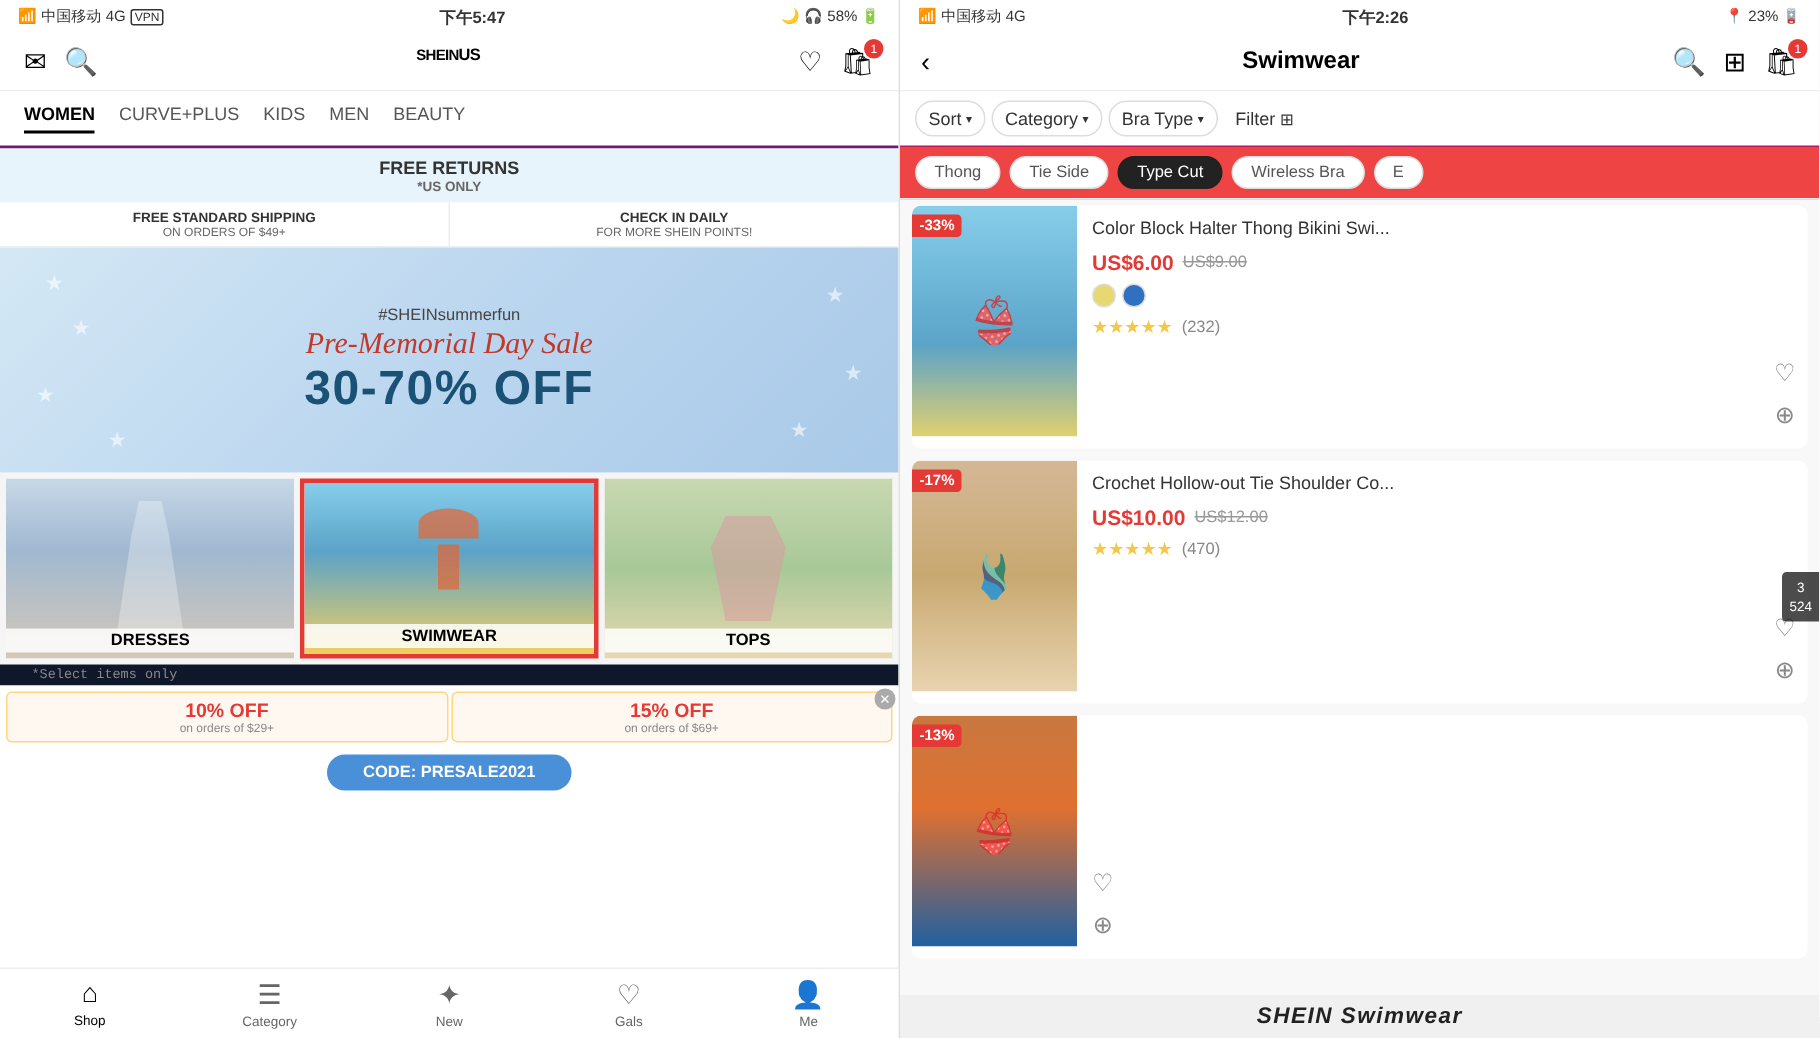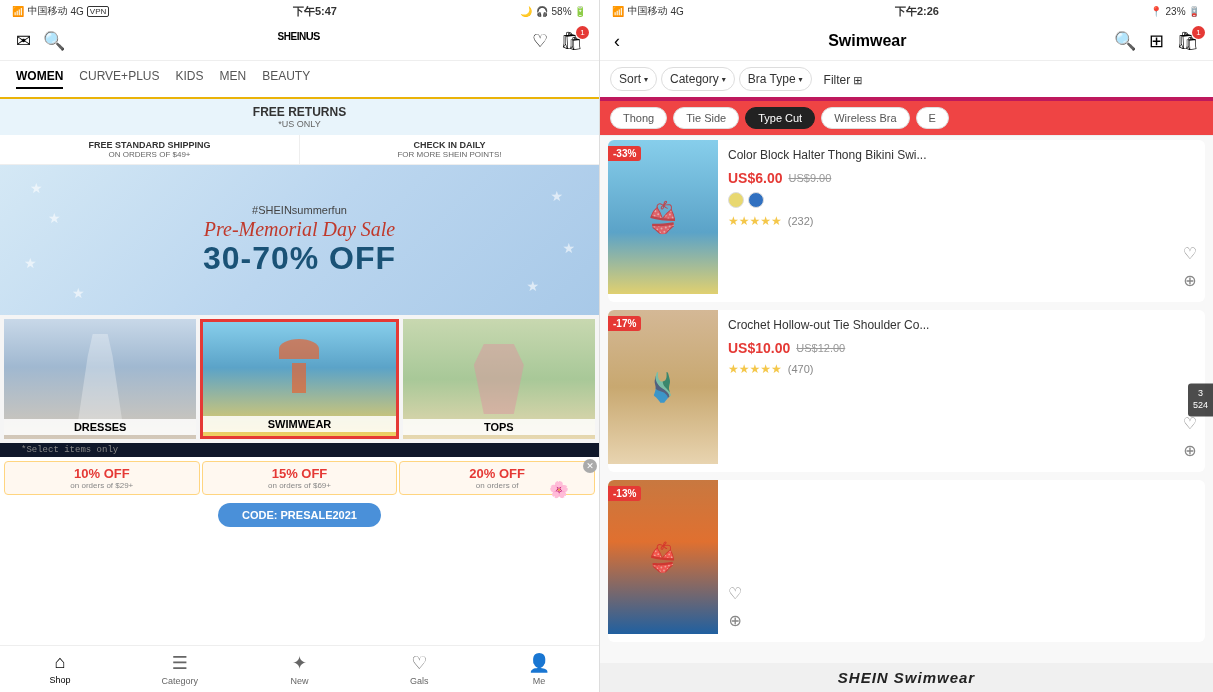--- a/index.html
+++ b/index.html
@@ -76,21 +76,21 @@
       display: flex;
       align-items: center;
       justify-content: center;
     }
 
     
     .category-nav {
       display: flex;
       gap: 16px;
       padding: 8px 16px;
-      border-bottom: 2px solid #eab308;
+      border-bottom: 2px solid #701a75;
       background: #fff;
     }
     .category-nav a {
       font-size: 12px;
       font-weight: 500;
       color: #555;
       text-decoration: none;
       padding-bottom: 4px;
     }
     .category-nav a.active {
@@ -101,21 +101,21 @@
 
     
     .free-returns {
       background: #e8f4fb;
       text-align: center;
       padding: 6px;
       font-size: 12px;
       font-weight: 700;
       color: #333;
     }
-    .free-returns .subtitle { font-size: 9px; color: #666; font-weight: 400; }
+    .free-returns .subtitle { font-size: 9px; color: #666; font-weight: 700; }
 
     
     .shipping-info {
       display: flex;
       background: #fff;
       border-bottom: 1px solid #eee;
     }
     .shipping-info .shipping-item {
       flex: 1;
       text-align: center;
@@ -298,24 +298,24 @@
       border-bottom: 1px solid #eee;
     }
     .right-navbar .back-btn { font-size: 18px; cursor: pointer; }
     .right-navbar .page-title { font-size: 16px; font-weight: 600; }
     .right-navbar .right-icons { display: flex; gap: 12px; align-items: center; }
     .right-navbar .r-icon { font-size: 18px; cursor: pointer; position: relative; }
 
     
     .filter-bar {
       display: flex;
-      align-items: flex-end;
+      align-items: center;
       gap: 4px;
       padding: 6px 10px;
-      border-bottom: 4px solid #be185d;
+      border-bottom: 1px solid #be185d;
       background: #fff;
     }
     .filter-chip {
       display: flex;
       align-items: center;
       gap: 3px;
       padding: 4px 8px;
       border: 1px solid #ddd;
       border-radius: 16px;
       font-size: 12px;
@@ -566,26 +566,20 @@
   </div>
 
   <div class="promo-codes">
     <div class="promo-code-item">
       <div class="pct">10% OFF</div>
       <div class="cond">on orders of $29+</div>
     </div>
     <div class="promo-code-item">
       <div class="pct">15% OFF</div>
       <div class="cond">on orders of $69+</div>
-    </div>
-    <div class="promo-code-item">
-      <div class="pct">20% OFF</div>
-      <div class="cond">on orders of</div>
-
-      <span style="font-size:16px;position:absolute;bottom:0;right:30px;">🌸</span>
     </div>
     <div class="promo-close">✕</div>
   </div>
 
   <div class="code-section">
     <button class="code-btn">CODE: PRESALE2021</button>
   </div>
 
   <div class="bottom-nav-left">
     <div class="bottom-nav-item active">

